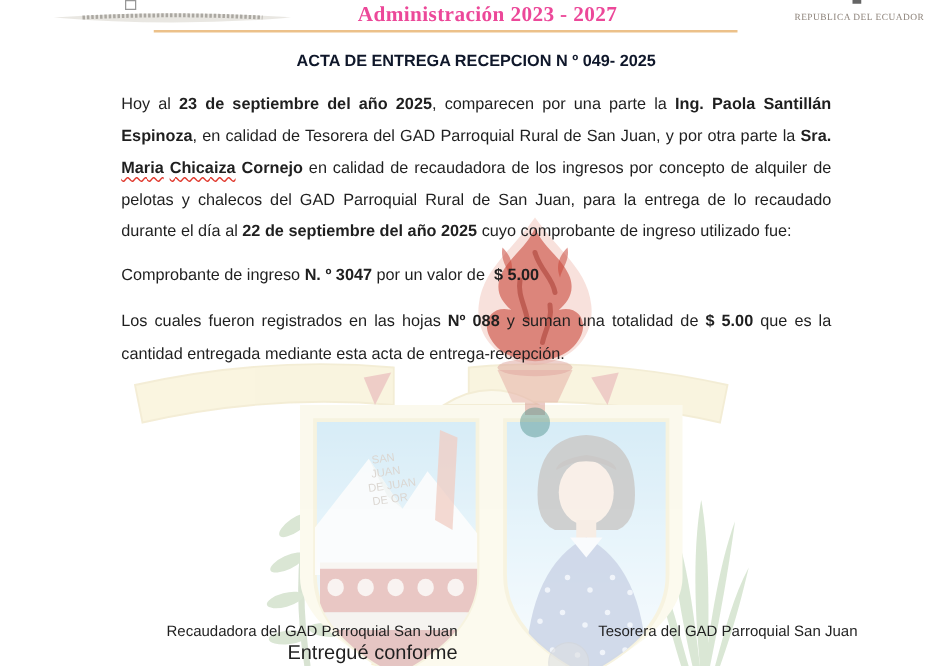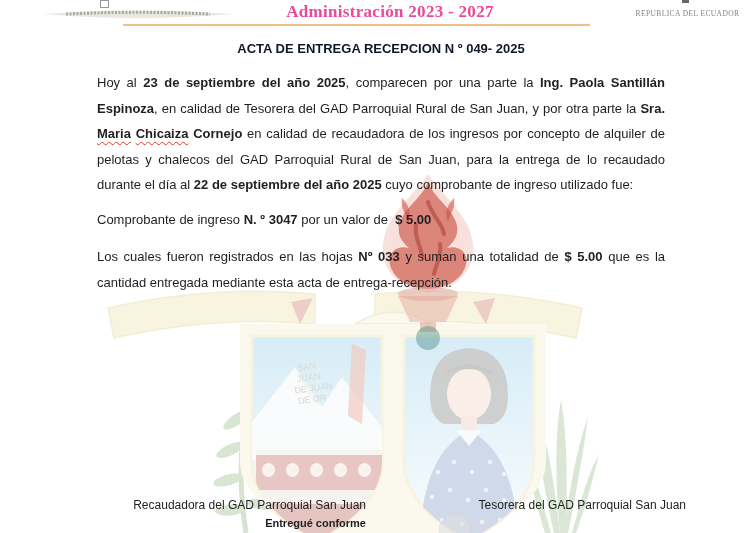--- a/index.html
+++ b/index.html
@@ -38,21 +38,21 @@
     text-decoration-line:underline;text-decoration-style:wavy;
     text-decoration-color:#e0392e;text-decoration-thickness:1px;
     text-underline-offset:3px;
   }
   .caret{display:inline-block;width:1px;height:15px;background:#141414;vertical-align:-3px;}
   
   .sig{position:absolute;top:497px;width:288px;text-align:right;z-index:2;}
   .sig-left{left:78px;}
   .sig-right{left:398px;}
   .sig-role{font-size:12px;line-height:17px;}
-  .sig-status{font-size:11px;font-weight:bold;line-height:18px;}
+  .sig-status{font-size:16px;font-weight:normal;line-height:18px;}
 </style>
 </head>
 <body>
 
 <div class="page">
 
   <svg class="watermark" viewBox="0 0 510 361" width="510" height="361" aria-hidden="true">
     <defs>
       <linearGradient id="sky" x1="0" y1="0" x2="0" y2="1">
         <stop offset="0" stop-color="#7cc3e6"></stop>
@@ -186,21 +186,21 @@
   <div class="admin-title">Administración 2023 - 2027</div>
   <div class="header-rule"></div>
   <div class="republic-mark"></div>
   <div class="republic">REPUBLICA DEL ECUADOR</div>
 
   <div class="doc-title">ACTA DE ENTREGA RECEPCION N º 049- 2025</div>
 
   <div class="text-col">
     <p class="doc-p"><span>Hoy al </span><span class="b">23 de septiembre del año 2025</span><span>, comparecen por una parte la </span><span class="b">Ing. Paola Santillán Espinoza</span><span>, en calidad de Tesorera del GAD Parroquial Rural de San Juan, y por otra parte la </span><span class="b">Sra. </span><span class="b spell">Maria</span><span class="b"> </span><span class="b spell">Chicaiza</span><span class="b"> Cornejo</span><span> en calidad de recaudadora de los ingresos por concepto de alquiler de pelotas y chalecos del GAD Parroquial Rural de San Juan, para la entrega de lo recaudado durante el día al </span><span class="b">22 de septiembre del año 2025</span><span> cuyo comprobante de ingreso utilizado fue:</span></p>
     <p class="doc-p"><span>Comprobante de ingreso </span><span class="b">N</span><span class="caret"></span><span class="b">. º 3047</span><span> por un valor de &nbsp;</span><span class="b">$ 5.00</span></p>
-    <p class="doc-p"><span>Los cuales fueron registrados en las hojas </span><span class="b">Nº 033</span><span> y suman una totalidad de </span><span class="b">$ 5.00</span><span> que es la cantidad entregada mediante esta acta de entrega-recepción.</span></p>
+    <p class="doc-p"><span>Los cuales fueron registrados en las hojas </span><span class="b">Nº 088</span><span> y suman una totalidad de </span><span class="b">$ 5.00</span><span> que es la cantidad entregada mediante esta acta de entrega-recepción.</span></p>
   </div>
 
   <div class="sig sig-left">
     <div class="sig-role">Recaudadora del GAD Parroquial San Juan</div>
     <div class="sig-status">Entregué conforme</div>
   </div>
   <div class="sig sig-right">
     <div class="sig-role">Tesorera del GAD Parroquial San Juan</div>
   </div>
 

